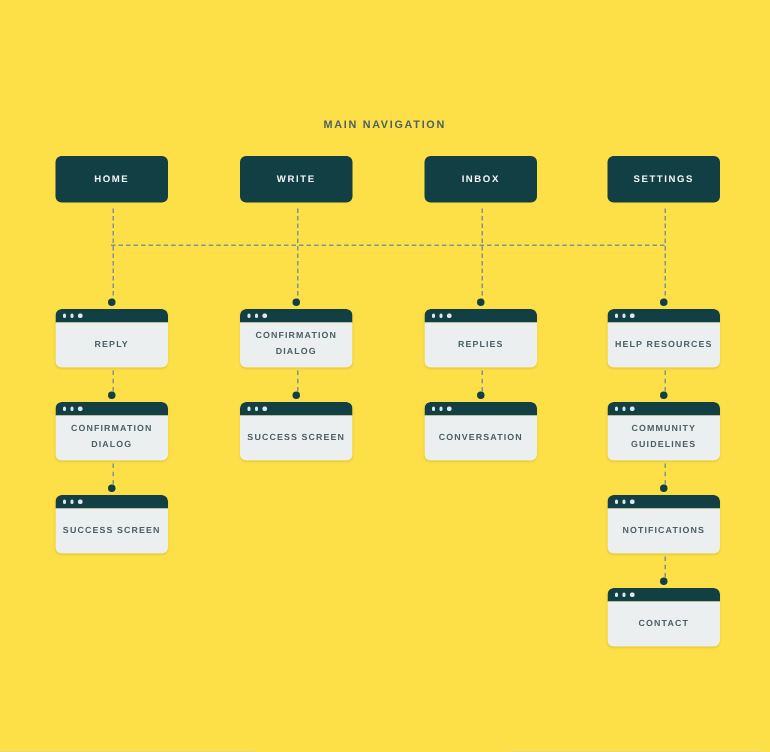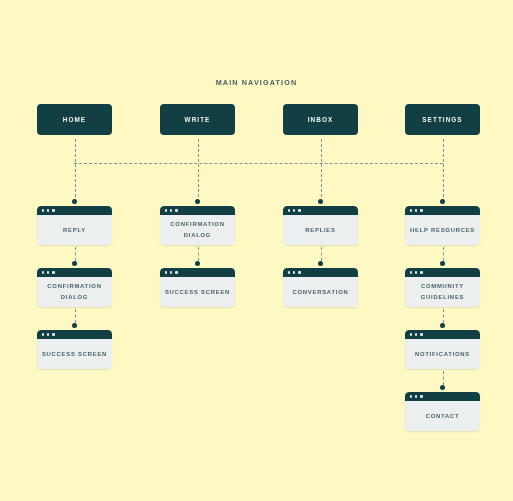--- a/index.html
+++ b/index.html
@@ -10,21 +10,21 @@
     width: 513px;
     height: 501px;
     overflow: hidden;
     font-family: "Liberation Sans", sans-serif;
     background: #c4d0d0;
   }
   #canvas {
     position: relative;
     width: 513px;
     height: 501px;
-    background: #fef9c3;
+    background: #fde047;
   }
 
   
   .section-title {
     position: absolute;
     left: 0;
     top: 78px;
     width: 513px;
     text-align: center;
     font-size: 7.2px;

